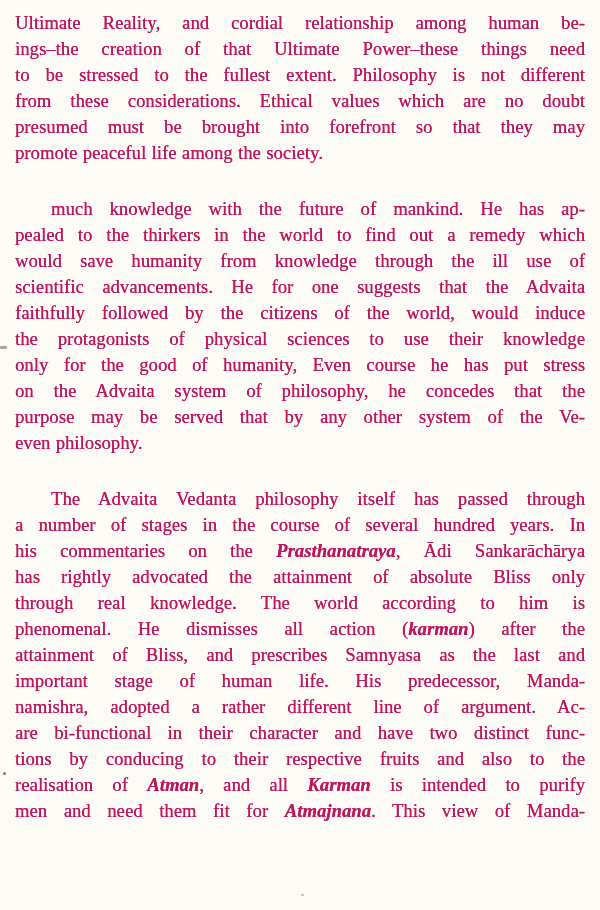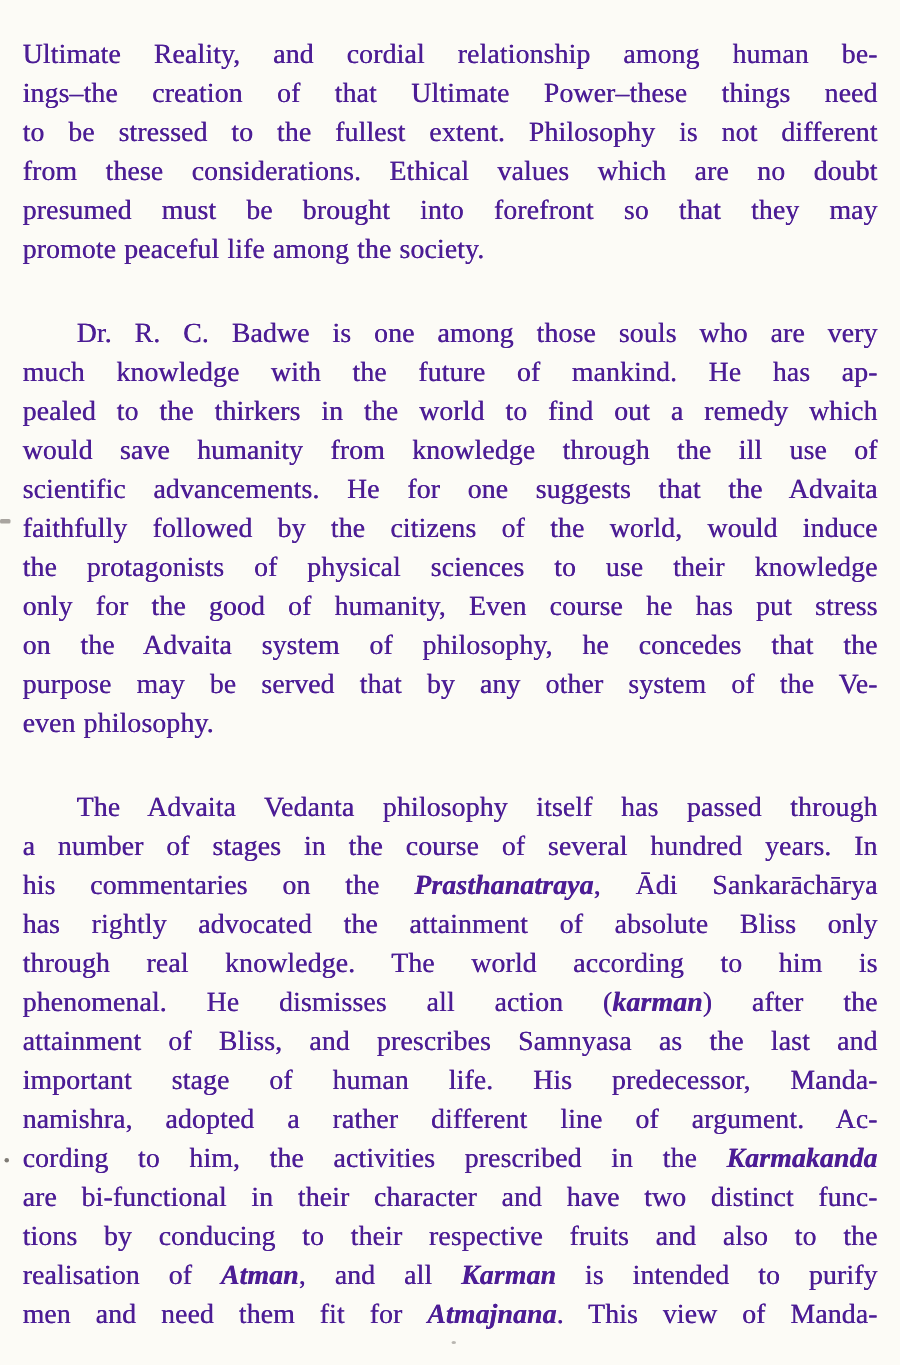--- a/index.html
+++ b/index.html
@@ -6,23 +6,23 @@
     margin: 0;
     padding: 0;
     background: #e8e6e0;
   }
   .page {
     position: relative;
     width: 600px;
     height: 910px;
     margin: 0;
     box-sizing: border-box;
-    padding: 24px 15px 0 15px;
+    padding: 10px 15px 0 15px;
     background: #fcfbf6;
-    color: #4c1d95;
+    color: #be185d;
     font-family: "Liberation Serif", "DejaVu Serif", serif;
     font-size: 18.5px;
     line-height: 26px;
     word-spacing: 0.6px;
     letter-spacing: 0.1px;
     text-shadow: 0.25px 0 0 currentColor;
     overflow: hidden;
   }
   .para { margin: 0; padding: 0; }
   .para + .para { margin-top: 30px; }
@@ -52,21 +52,20 @@
   <div class="para">
     <div class="line">Ultimate Reality, and cordial relationship among human be-</div>
     <div class="line">ings–the creation of that Ultimate Power–these things need</div>
     <div class="line">to be stressed to the fullest extent. Philosophy is not different</div>
     <div class="line">from these considerations. Ethical values which are no doubt</div>
     <div class="line">presumed must be brought into forefront so that they may</div>
     <div class="line end">promote peaceful life among the society.</div>
   </div>
 
   <div class="para indent">
-    <div class="line">Dr. R. C. Badwe is one among those souls who are very</div>
     <div class="line">much knowledge with the future of mankind. He has ap-</div>
     <div class="line">pealed to the thirkers in the world to find out a remedy which</div>
     <div class="line">would save humanity from knowledge through the ill use of</div>
     <div class="line">scientific advancements. He for one suggests that the Advaita</div>
     <div class="line">faithfully followed by the citizens of the world, would induce</div>
     <div class="line">the protagonists of physical sciences to use their knowledge</div>
     <div class="line">only for the good of humanity, Even course he has put stress</div>
     <div class="line">on the Advaita system of philosophy, he concedes that the</div>
     <div class="line">purpose may be served that by any other system of the Ve-</div>
     <div class="line end">even philosophy.</div>
@@ -79,23 +78,20 @@
       <span>his commentaries on the </span><span class="it">Prasthanatraya</span><span>, Ādi Sankarāchārya</span>
     </div>
     <div class="line">has rightly advocated the attainment of absolute Bliss only</div>
     <div class="line">through real knowledge. The world according to him is</div>
     <div class="line">
       <span>phenomenal. He dismisses all action (</span><span class="it">karman</span><span>) after the</span>
     </div>
     <div class="line">attainment of Bliss, and prescribes Samnyasa as the last and</div>
     <div class="line">important stage of human life. His predecessor, Manda-</div>
     <div class="line">namishra, adopted a rather different line of argument. Ac-</div>
-    <div class="line">
-      <span>cording to him, the activities prescribed in the </span><span class="it">Karmakanda</span>
-    </div>
     <div class="line">are bi-functional in their character and have two distinct func-</div>
     <div class="line">tions by conducing to their respective fruits and also to the</div>
     <div class="line">
       <span>realisation of </span><span class="it">Atman</span><span>, and all </span><span class="it">Karman</span><span> is intended to purify</span>
     </div>
     <div class="line">
       <span>men and need them fit for </span><span class="it">Atmajnana</span><span>. This view of Manda-</span>
     </div>
   </div>
 

